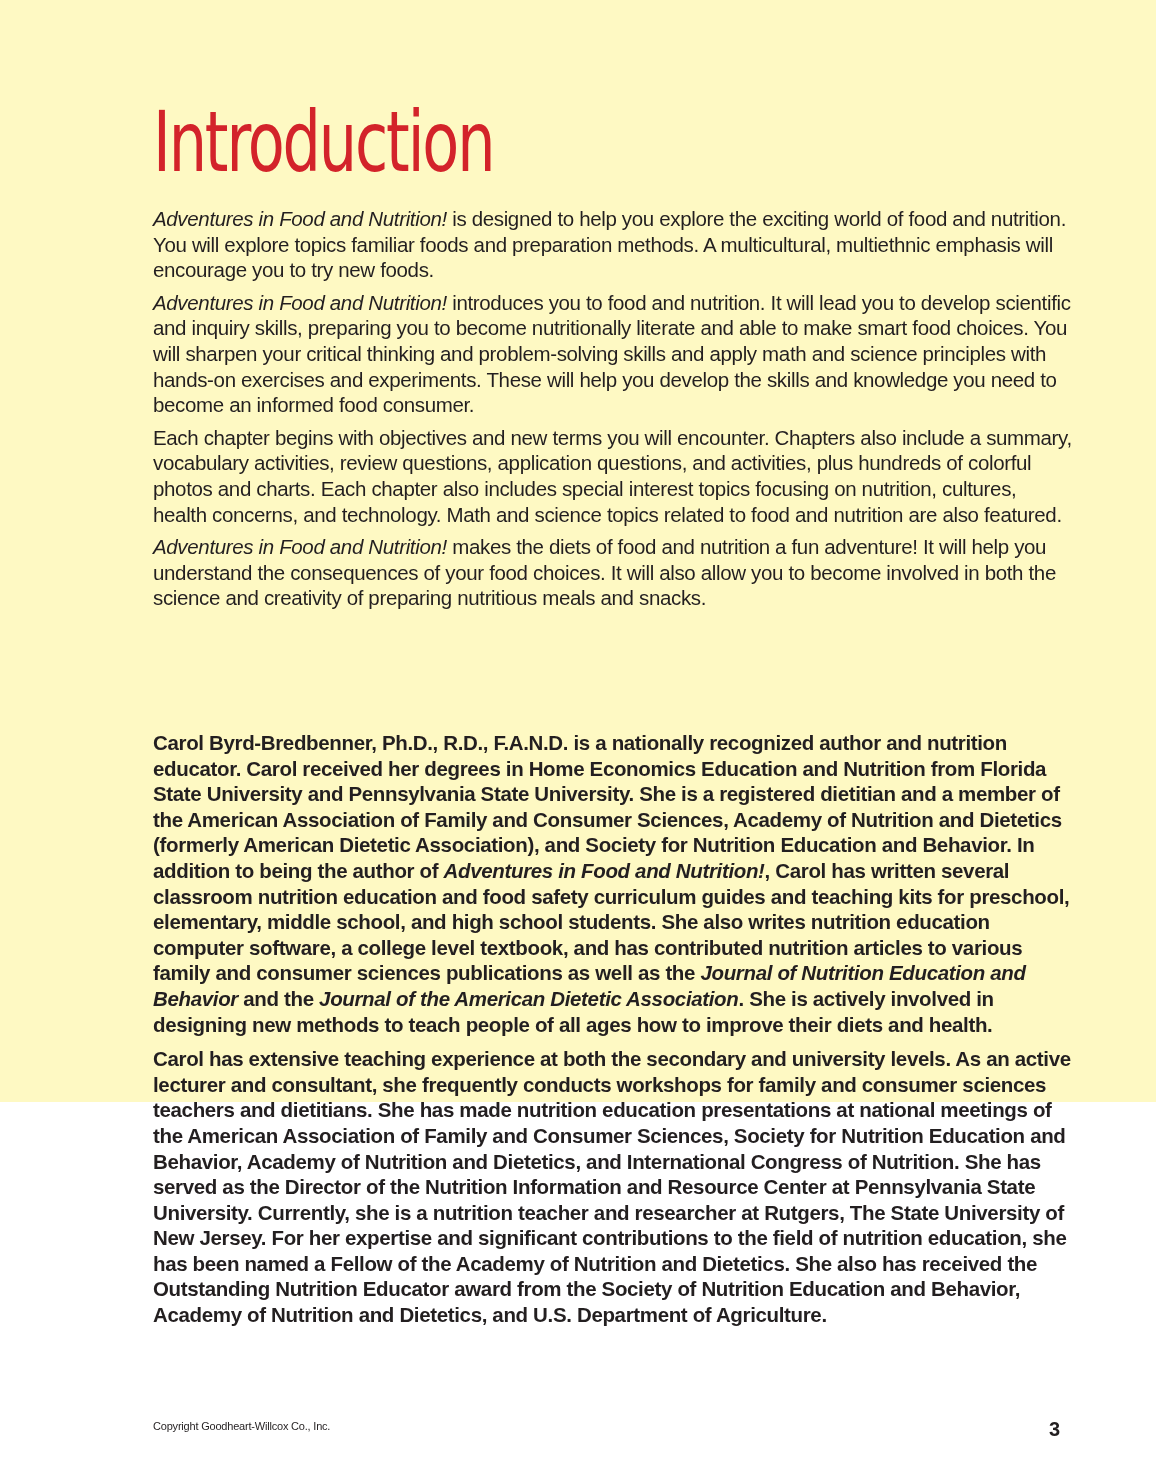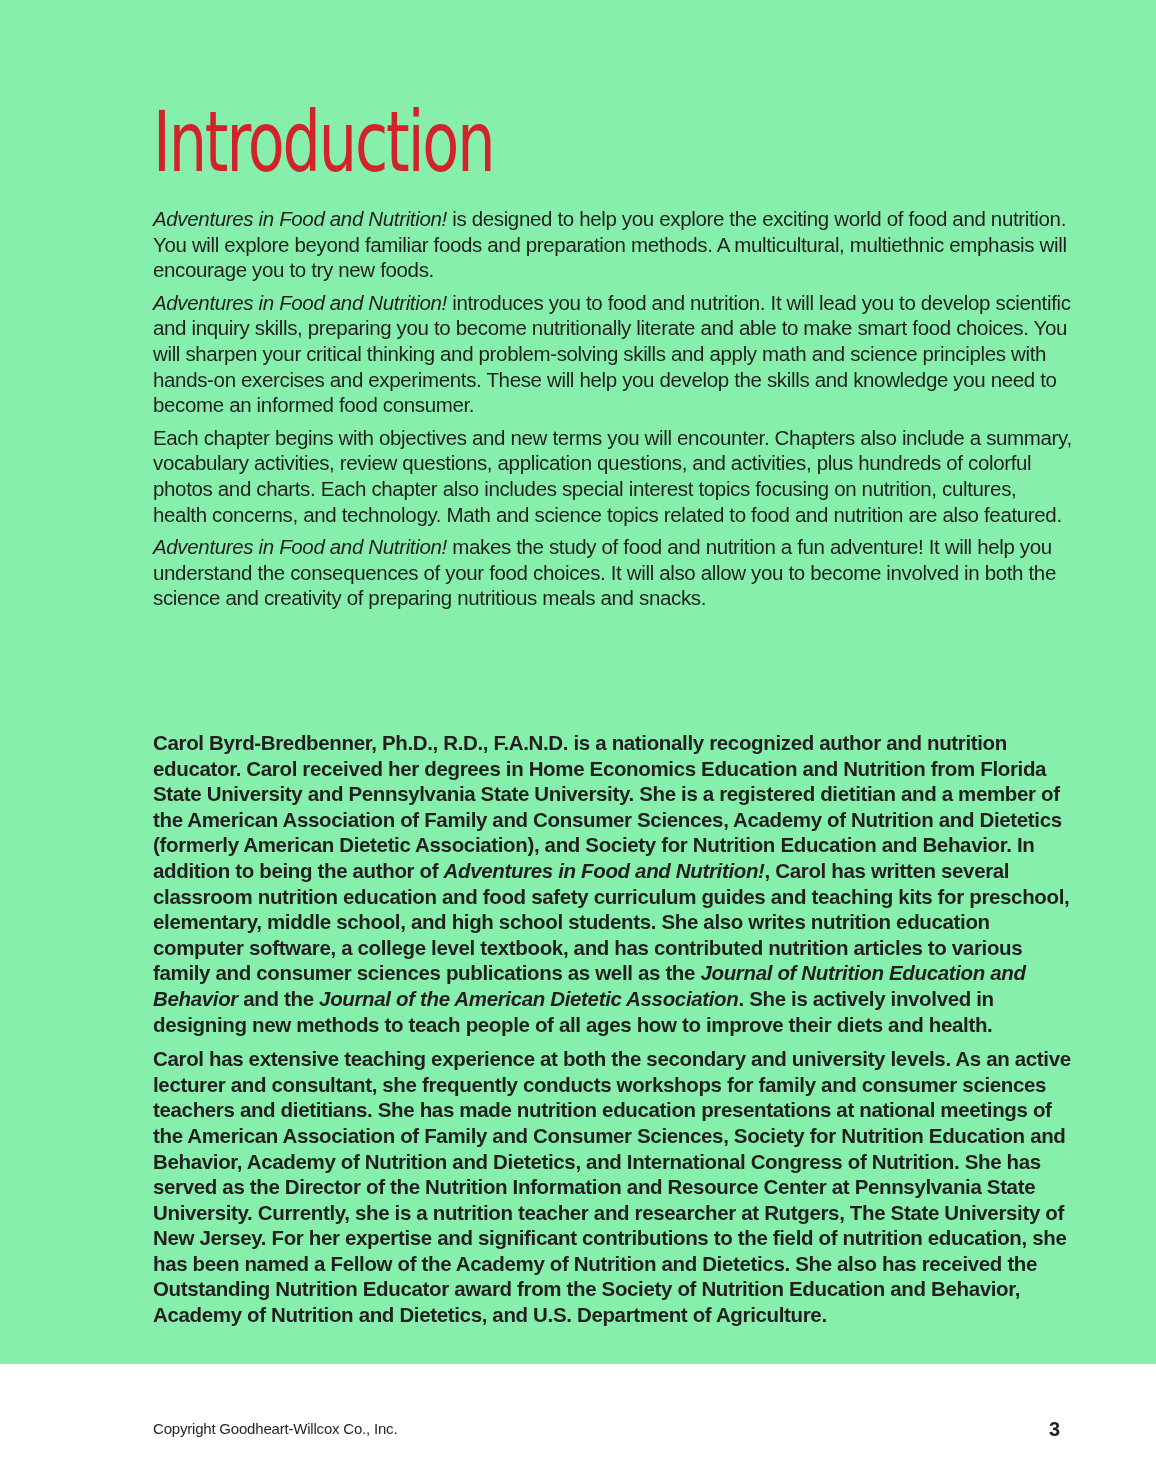--- a/index.html
+++ b/index.html
@@ -1,17 +1,17 @@
 <!DOCTYPE html>
 <html><head>
 <meta charset="utf-8">
 <style>
   html, body { margin: 0; padding: 0; background: #ffffff; }
   body { width: 1156px; height: 1479px; position: relative; overflow: hidden; }
-  .page { position: absolute; left: 0; top: 0; width: 1156px; height: 1364px; background: #86efac; }
+  .page { position: absolute; left: 0; top: 0; width: 1156px; height: 1102px; background: #fef9c3; }
   .title {
     position: absolute; left: 153px; top: 92px;
     font-family: "DejaVu Sans", sans-serif;
     font-size: 84px; line-height: 100px; font-weight: normal;
     color: #d3232a; letter-spacing: -3px;
     transform: scaleX(0.72); transform-origin: left top;
     margin: 0; white-space: nowrap;
   }
   .intro { position: absolute; left: 153px; top: 206px; width: 920px; }
   .para {
@@ -23,40 +23,40 @@
   .h2 {
     position: absolute; left: 153px; top: 664px;
     font-family: "Liberation Serif", serif;
     font-size: 41px; line-height: 50px; color: #d3232a; font-weight: normal;
     margin: 0; white-space: nowrap;
   }
   .author { position: absolute; left: 153px; top: 730px; width: 920px; }
   .author .para { margin-bottom: 9px; font-weight: bold; }
   .footer-copy {
     position: absolute; left: 153px; top: 1420px;
-    font-family: "Liberation Sans", sans-serif; font-size: 15px; color: #231f20;
+    font-family: "Liberation Sans", sans-serif; font-size: 11px; color: #231f20;
     letter-spacing: -0.2px;
   }
   .page-num {
     position: absolute; left: 1049px; top: 1418px;
     font-family: "Liberation Sans", sans-serif; font-size: 20px; font-weight: bold; color: #231f20;
   }
 </style>
 </head>
 <body>
 
 <div class="page">
 
   <h1 class="title">Introduction</h1>
 
   <div class="intro">
-    <p class="para"><em>Adventures in Food and Nutrition!</em><span> is designed to help you explore the exciting world of food and nutrition. You will explore beyond familiar foods and preparation methods. A multicultural, multiethnic emphasis will encourage you to try new foods.</span></p>
+    <p class="para"><em>Adventures in Food and Nutrition!</em><span> is designed to help you explore the exciting world of food and nutrition. You will explore topics familiar foods and preparation methods. A multicultural, multiethnic emphasis will encourage you to try new foods.</span></p>
     <p class="para"><em>Adventures in Food and Nutrition!</em><span> introduces you to food and nutrition. It will lead you to develop scientific and inquiry skills, preparing you to become nutritionally literate and able to make smart food choices. You will sharpen your critical thinking and problem-solving skills and apply math and science principles with hands-on exercises and experiments. These will help you develop the skills and knowledge you need to become an informed food consumer.</span></p>
     <p class="para"><span>Each chapter begins with objectives and new terms you will encounter. Chapters also include a summary, vocabulary activities, review questions, application questions, and activities, plus hundreds of colorful photos and charts. Each chapter also includes special interest topics focusing on nutrition, cultures, health concerns, and technology. Math and science topics related to food and nutrition are also featured.</span></p>
-    <p class="para"><em>Adventures in Food and Nutrition!</em><span> makes the study of food and nutrition a fun adventure! It will help you understand the consequences of your food choices. It will also allow you to become involved in both the science and creativity of preparing nutritious meals and snacks.</span></p>
+    <p class="para"><em>Adventures in Food and Nutrition!</em><span> makes the diets of food and nutrition a fun adventure! It will help you understand the consequences of your food choices. It will also allow you to become involved in both the science and creativity of preparing nutritious meals and snacks.</span></p>
   </div>
 
 
   <div class="author">
     <p class="para"><span>Carol Byrd-Bredbenner, Ph.D., R.D., F.A.N.D. is a nationally recognized author and nutrition educator. Carol received her degrees in Home Economics Education and Nutrition from Florida State University and Pennsylvania State University. She is a registered dietitian and a member of the American Association of Family and Consumer Sciences, Academy of Nutrition and Dietetics (formerly American Dietetic Association), and Society for Nutrition Education and Behavior. In addition to being the author of </span><em>Adventures in Food and Nutrition!</em><span>, Carol has written several classroom nutrition education and food safety curriculum guides and teaching kits for preschool, elementary, middle school, and high school students. She also writes nutrition education computer software, a college level textbook, and has contributed nutrition articles to various family and consumer sciences publications as well as the </span><em>Journal of Nutrition Education and Behavior</em><span> and the </span><em>Journal of the American Dietetic Association</em><span>. She is actively involved in designing new methods to teach people of all ages how to improve their diets and health.</span></p>
     <p class="para">Carol has extensive teaching experience at both the secondary and university levels. As an active lecturer and consultant, she frequently conducts workshops for family and consumer sciences teachers and dietitians. She has made nutrition education presentations at national meetings of the American Association of Family and Consumer Sciences, Society for Nutrition Education and Behavior, Academy of Nutrition and Dietetics, and International Congress of Nutrition. She has served as the Director of the Nutrition Information and Resource Center at Pennsylvania State University. Currently, she is a nutrition teacher and researcher at Rutgers, The State University of New Jersey. For her expertise and significant contributions to the field of nutrition education, she has been named a Fellow of the Academy of Nutrition and Dietetics. She also has received the Outstanding Nutrition Educator award from the Society of Nutrition Education and Behavior, Academy of Nutrition and Dietetics, and U.S. Department of Agriculture.</p>
   </div>
 
   <div class="footer-copy">Copyright Goodheart-Willcox Co., Inc.</div>
   <div class="page-num">3</div>

